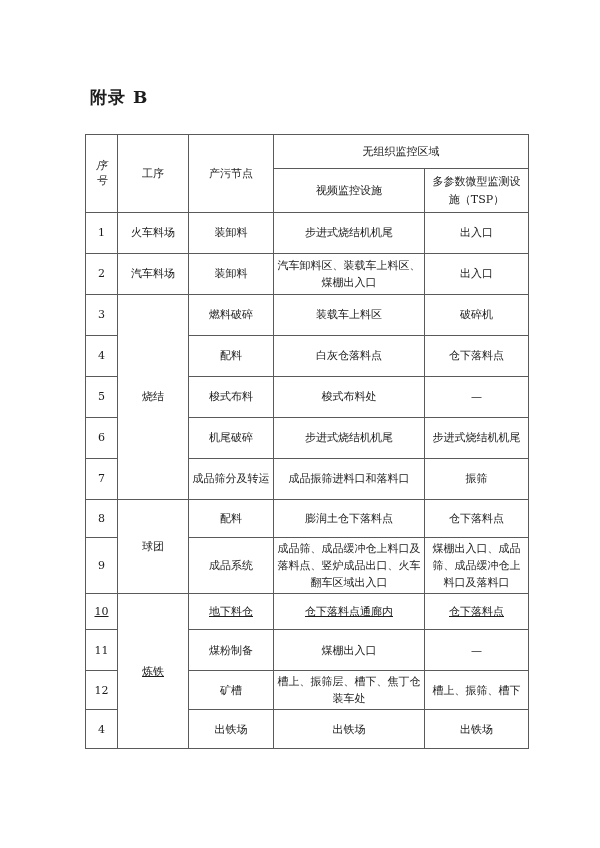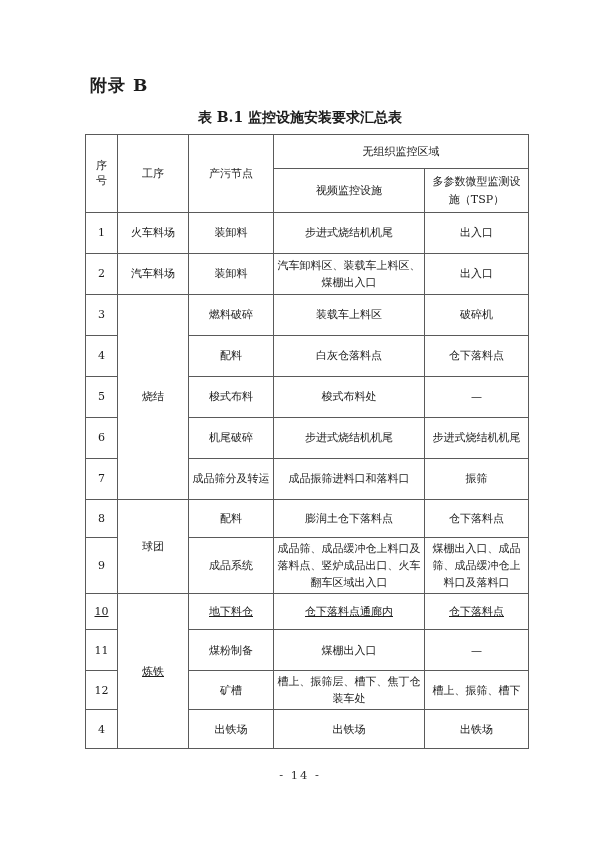--- a/index.html
+++ b/index.html
@@ -12,21 +12,21 @@
     width: 600px;
     height: 848px;
     background: #ffffff;
     font-family: "DejaVu Serif", "Liberation Serif", serif;
     color: #1c1c1c;
     overflow: hidden;
   }
   .appendix-heading {
     position: absolute;
     left: 90px;
-    top: 74px;
+    top: 86px;
     font-size: 17px;
     font-weight: bold;
     letter-spacing: 1px;
   }
   .table-title {
     position: absolute;
     left: 0;
     top: 109px;
     width: 100%;
     text-align: center;
@@ -61,40 +61,40 @@
   tr.r-8    { height: 38px; }
   tr.r-9    { height: 51px; }
   tr.r-10   { height: 36px; text-decoration: underline; }
   tr.r-12   { height: 39px; }
   tr.r-13   { height: 39px; }
   .vert-label {
     display: inline-block;
     width: 1em;
     word-break: break-all;
     line-height: 1.45;
+    font-style: italic;
   }
   .page-number {
     position: absolute;
     left: 0;
     top: 768px;
     width: 100%;
     text-align: center;
     font-size: 11.5px;
     color: #333333;
     letter-spacing: 2px;
   }
 </style>
 </head>
 <body>
 
 <div class="page">
 
   <div class="appendix-heading">附录 B</div>
 
-  <div class="table-title">表 B.1 监控设施安装要求汇总表</div>
 
   <table class="req-table">
     <colgroup>
       <col style="width:32px">
       <col style="width:71px">
       <col style="width:85px">
       <col style="width:151px">
       <col style="width:104px">
     </colgroup>
     <thead>
@@ -189,15 +189,14 @@
       </tr>
       <tr class="r-13">
         <td>4</td>
         <td>出铁场</td>
         <td>出铁场</td>
         <td>出铁场</td>
       </tr>
     </tbody>
   </table>
 
-  <div class="page-number">- 14 -</div>
 
 </div>
 
 </body></html>

